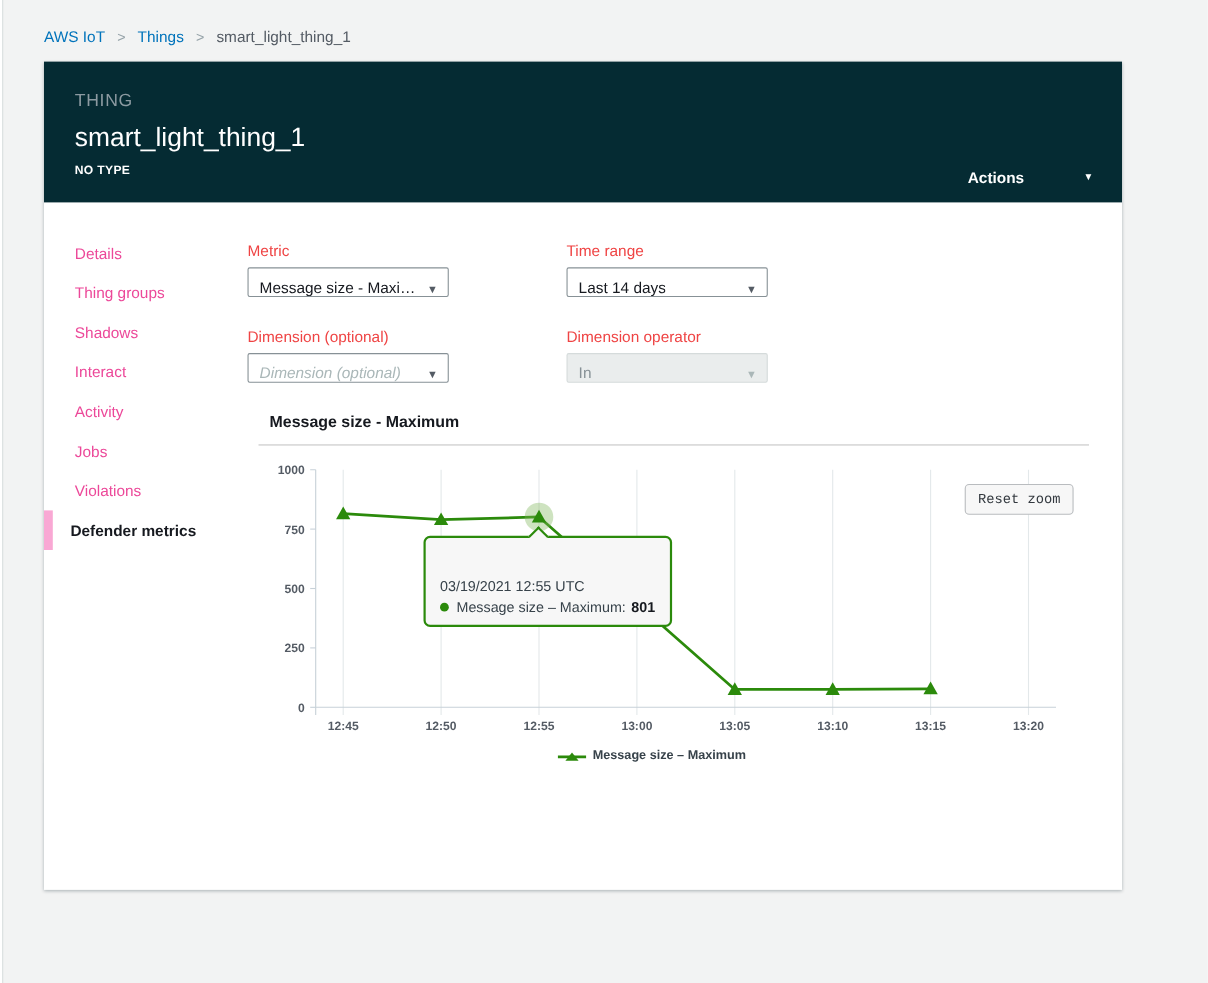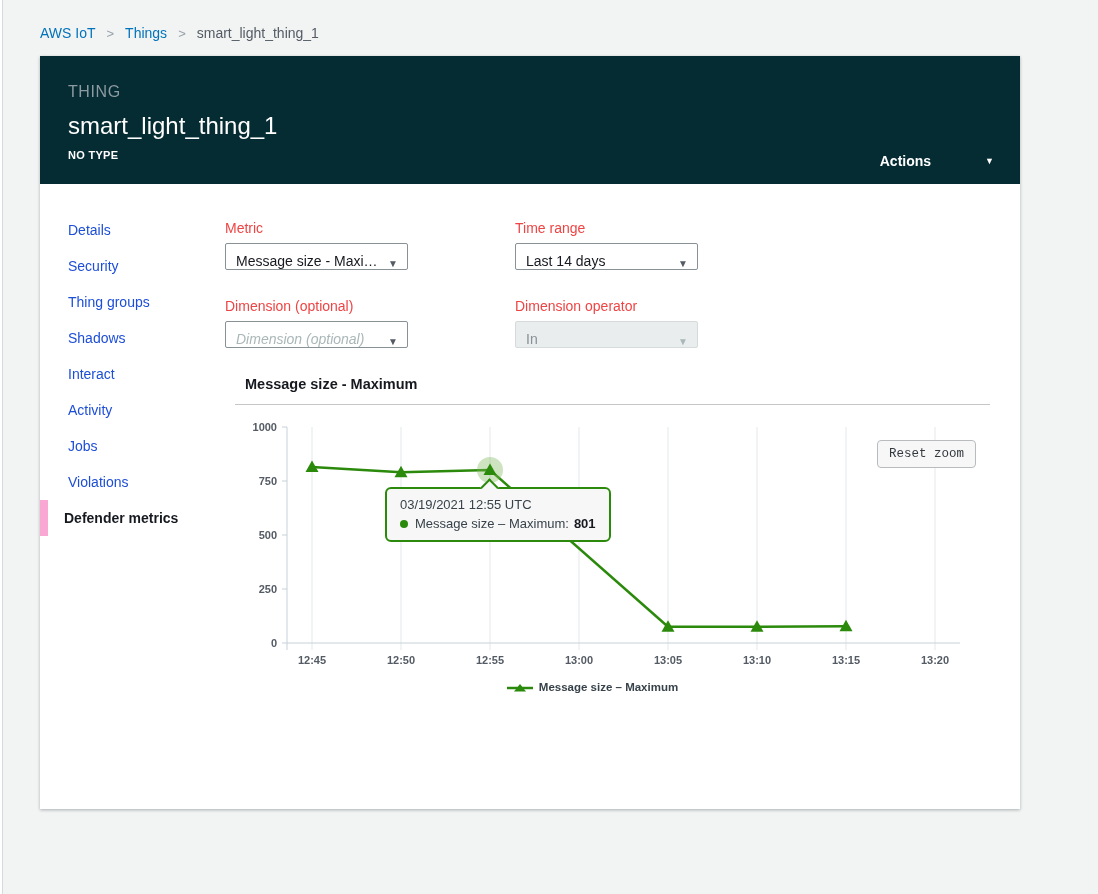--- a/index.html
+++ b/index.html
@@ -44,21 +44,21 @@
     font-family:"Liberation Sans",sans-serif;
     font-size:14px; font-weight:bold; cursor:pointer;
     display:flex; align-items:center;gap:47px;
   }
   .actions .caret { font-size:9px; margin-left:7px; }
   
   .card-body { display:flex; min-height:625px; }
   .sidebar { width:185px; padding-top:28px; flex:none; }
   .nav-item {
     height:36px; line-height:36px; padding-left:28px;
-    font-size:14px; color:#1d4ed8; cursor:pointer; white-space:nowrap;
+    font-size:14px; color:#ec4899; cursor:pointer; white-space:nowrap;
   }
   .nav-item.active {
     border-left:8px solid #f9a8d4; padding-left:16px;
     font-weight:bold; color:#16191f;
   }
   .main { flex:1; padding-top:36px; width:795px; }
   
   .form-row { display:flex; margin-bottom:28px; }
   .field { width:183px; margin-right:107px; }
   .field label { display:block; font-size:14px; color:#ef4444; margin-bottom:7px; }
@@ -90,21 +90,21 @@
   .tooltip {
     position:absolute; left:160px; top:70px;
     background:#f7f7f7; border:2px solid #2b8a0b; border-radius:6px;
     padding:8px 13px 9px 13px; font-size:13px; color:#37424a; white-space:nowrap;
   }
   .tt-caret {
     position:absolute; top:-8px; left:96px; width:13px; height:13px;
     background:#f7f7f7; border-left:2px solid #2b8a0b; border-top:2px solid #2b8a0b;
     transform:rotate(45deg);
   }
-  .tt-date { margin-bottom:4px; }
+  .tt-date { margin-bottom:4px;margin-top:28px; }
   .tt-line { display:flex; align-items:center; }
   .tt-dot {
     width:8px; height:8px; border-radius:50%; background:#2b8a0b;
     display:inline-block; margin-right:7px; flex:none;
   }
   .tt-value { font-weight:bold; color:#16191f; margin-left:5px; }
   .legend-row { width:735px; margin-top:12px; display:flex; justify-content:center; }
   .legend-item { display:flex; align-items:center; cursor:pointer; }
   .legend-item span { font-size:11.5px; font-weight:bold; color:#37424a; margin-left:6px; }
 </style>
@@ -128,21 +128,20 @@
     <div class="notype">NO TYPE</div>
     <button class="actions">
       <span>Actions</span>
       <span class="caret">▼</span>
     </button>
   </header>
 
   <div class="card-body">
     <aside class="sidebar">
       <div class="nav-item">Details</div>
-      <div class="nav-item">Security</div>
       <div class="nav-item">Thing groups</div>
       <div class="nav-item">Shadows</div>
       <div class="nav-item">Interact</div>
       <div class="nav-item">Activity</div>
       <div class="nav-item">Jobs</div>
       <div class="nav-item">Violations</div>
       <div class="nav-item active">Defender metrics</div>
     </aside>
 
     <main class="main">

